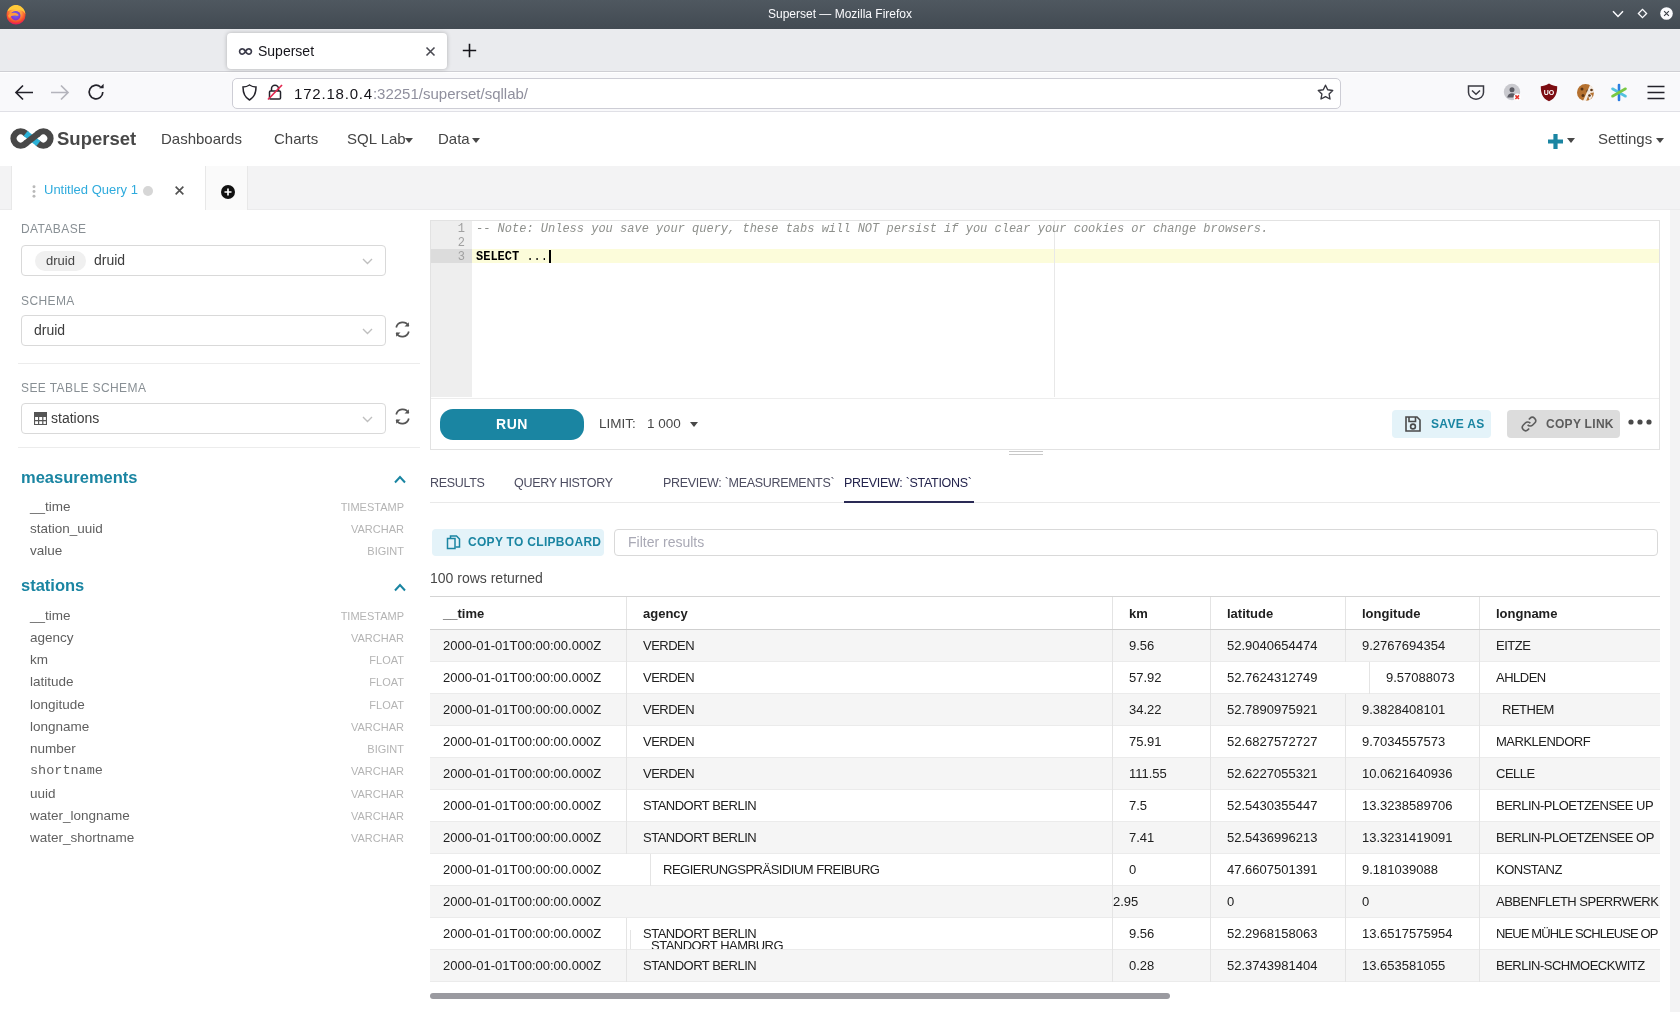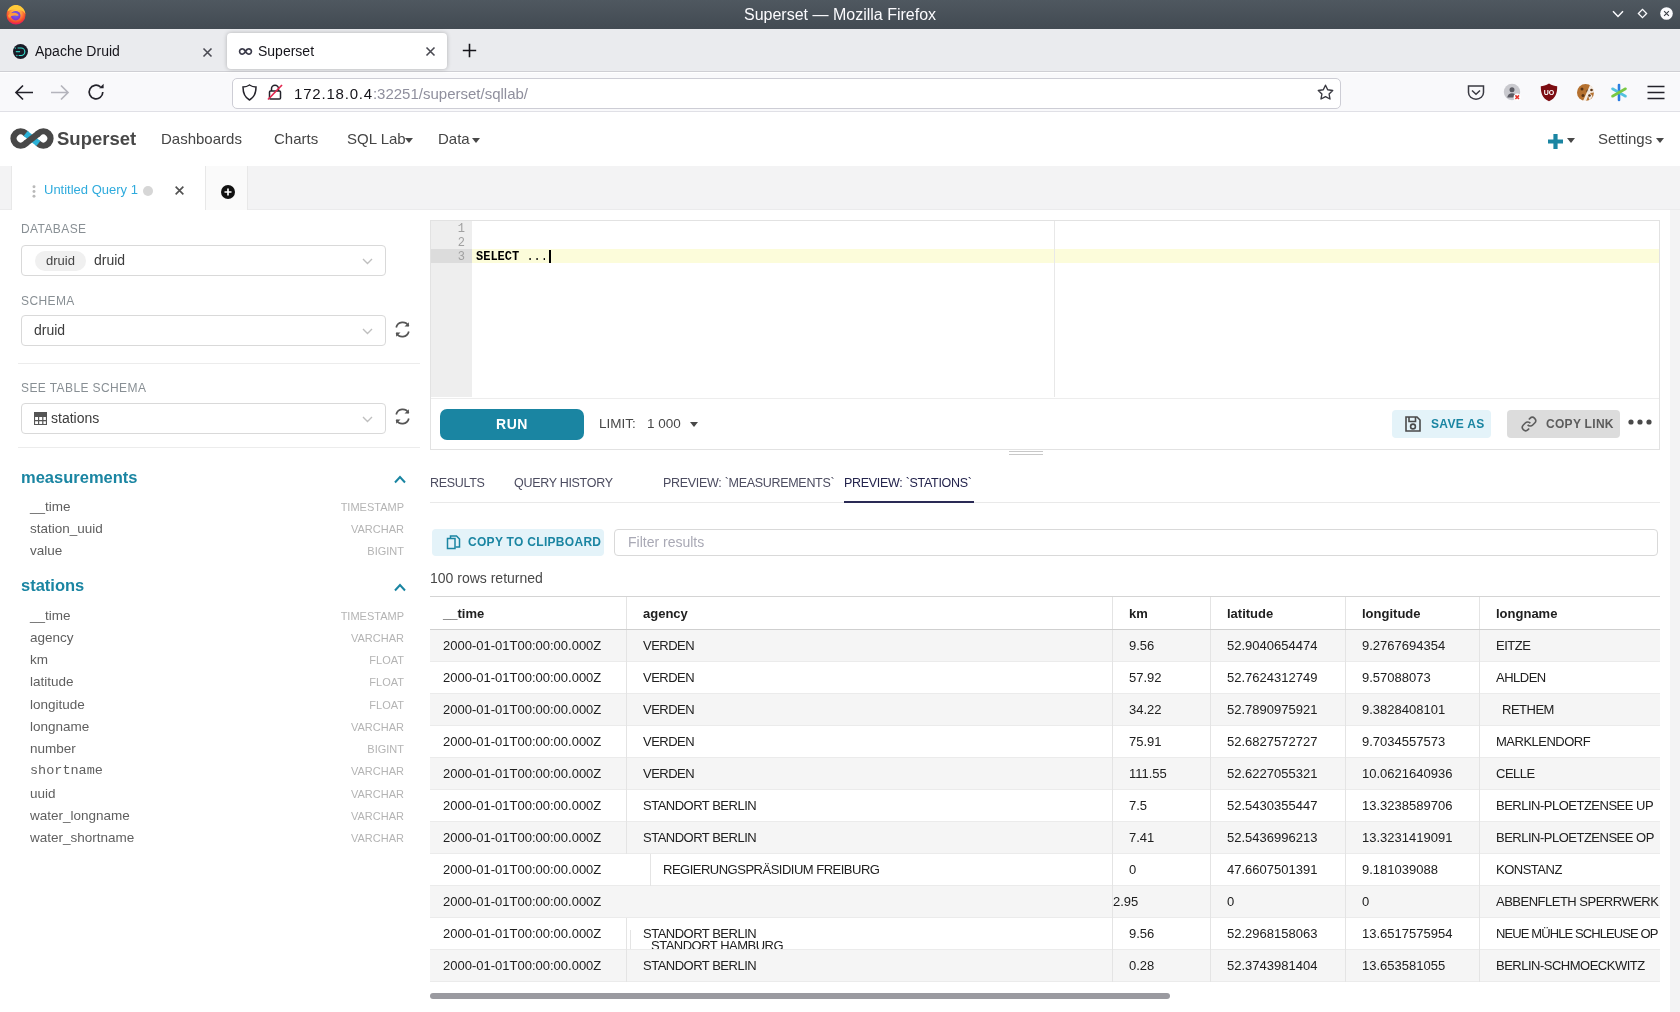--- a/index.html
+++ b/index.html
@@ -1,21 +1,21 @@
 <!DOCTYPE html>
 <html><head>
 <meta charset="utf-8">
 <style>
 * { margin:0; padding:0; box-sizing:border-box; }
 html,body { width:1680px; height:1012px; overflow:hidden; font-family:"Liberation Sans", sans-serif; background:#fff; }
 
 #titlebar { position:absolute; left:0; top:0; width:1680px; height:29px;
   background:linear-gradient(#4f5860,#424a52); }
 #titlebar .title { position:absolute; left:0; right:0; top:0; height:29px; line-height:29px;
-  text-align:center; color:#fbfbfe; font-size:16px; }
+  text-align:center; color:#fbfbfe; font-size:12px; }
 #tabbar { position:absolute; left:0; top:29px; width:1680px; height:43px; background:#eaebee;
   border-bottom:1px solid #cfcfd4; }
 .btab { position:absolute; top:4px; height:36px; border-radius:4px; display:flex; align-items:center; }
 #tab1 { left:12px; width:210px; }
 #tab1 .tx { margin-left:7px; font-size:14px; color:#15141a; }
 #tab2 { left:227px; width:220px; background:#fff; box-shadow:0 0 4px rgba(0,0,0,.25); }
 #tab2 .tx { margin-left:8px; font-size:14px; color:#15141a; }
 .tabx { position:absolute; font-size:15px; color:#45454c; }
 #navbar { position:absolute; left:0; top:73px; width:1680px; height:39px; background:#f9f9fb;
   border-bottom:1px solid #e0e0e6; }
@@ -48,21 +48,21 @@
 .coltype { position:absolute; left:0px; width:404px; text-align:right; font-size:11px; color:#b4b4b4; }
 
 #npane { position:absolute; left:430px; top:220px; width:1230px; height:230px; border:1px solid #e2e2e2; background:#fff; }
 #gutter { position:absolute; left:0px; top:0px; width:41px; height:176px; background:#eeeeee; }
 .gnum { position:absolute; left:0px; width:34px; text-align:right; font-family:"Liberation Mono",monospace; font-size:12px; color:#a0a0a0; height:14px; line-height:14px; z-index:3; }
 .eline { position:absolute; left:45px; font-family:"Liberation Mono",monospace; font-size:12px; height:14px; line-height:14px; white-space:pre; }
 #activeline { position:absolute; left:41px; top:28px; right:0; height:14px; background:#fcfcda; }
 #gactive { position:absolute; left:0; top:28px; width:41px; height:14px; background:#dcdcdc; }
 #printmargin { position:absolute; left:623px; top:0; width:1px; height:176px; background:#e8e8e8; }
 #etoolbar { position:absolute; left:0; top:177px; width:1228px; height:51px; border-top:1px solid #ededed; background:#fff; }
-#runbtn { position:absolute; left:9px; top:10px; width:144px; height:31px; background:#1a85a2; border-radius:7px;
+#runbtn { position:absolute; left:9px; top:10px; width:144px; height:31px; background:#1a85a2; border-radius:13px;
   color:#fff; font-size:14px; font-weight:bold; text-align:center; line-height:31px; letter-spacing:.5px; }
 #saveas { position:absolute; left:961px; top:11px; width:99px; height:28px; background:#e4f3f9; border-radius:4px; }
 #saveas span { position:absolute; left:39px; line-height:28px; font-size:12px; font-weight:bold; color:#1a85a2; letter-spacing:.3px; white-space:nowrap; }
 #copylink { position:absolute; left:1076px; top:11px; width:113px; height:28px; background:#dcdcdc; border-radius:4px; }
 #copylink span { position:absolute; left:39px; line-height:28px; font-size:12px; font-weight:bold; color:#5c5c5c; letter-spacing:.3px; white-space:nowrap; }
 #draghandle { position:absolute; left:1009px; top:451px; width:34px; height:5px; }
 #draghandle div { height:1px; background:#c8c8c8; margin-bottom:2px; }
 
 .rtab { position:absolute; top:470px; height:26px; line-height:26px; font-size:12.5px; color:#4c4c60; letter-spacing:-.3px; }
 #rtabactive { color:#23234c; }
@@ -115,33 +115,20 @@
   <svg style="position:absolute; left:1637px; top:8px;" width="11" height="11" viewBox="0 0 11 11">
       <rect x="2.6" y="2.6" width="5.8" height="5.8" transform="rotate(45 5.5 5.5)" fill="none" stroke="#fbfbfe" stroke-width="1.3"></rect>
     </svg>
   <svg style="position:absolute; left:1660px; top:7px;" width="13" height="13" viewBox="0 0 13 13">
       <circle cx="6.5" cy="6.5" r="6.3" fill="#fbfbfe"></circle>
       <path d="M4.1 4.1l4.8 4.8 M8.9 4.1l-4.8 4.8" stroke="#3c4048" stroke-width="1.1"></path>
     </svg>
 </div>
 
 <div id="tabbar">
-  <div id="tab1" class="btab">
-    <svg style="margin-left:1px;" width="15" height="15" viewBox="0 0 17 17">
-      <circle cx="8.5" cy="8.5" r="8.5" fill="#1a1a26"></circle>
-      <path d="M5.2 4.6 h4 a4.2 4.2 0 0 1 0 8.4 h-2.8" fill="none" stroke="#35e0ce" stroke-width="1.25"></path>
-      <path d="M3.2 8.7 h4.8" fill="none" stroke="#35e0ce" stroke-width="1.25"></path>
-      <circle cx="4.4" cy="13" r="0.75" fill="#35e0ce"></circle>
-        <circle cx="2.7" cy="4.6" r="0.75" fill="#35e0ce"></circle>
-    </svg>
-    <span class="tx">Apache Druid</span>
-    <svg class="tabx" style="left:190px; top:14px; position:absolute;" width="11" height="11" viewBox="0 0 11 11">
-        <path d="M1.5 1.5l8 8 M9.5 1.5l-8 8" stroke="#4a4a52" stroke-width="1.6"></path>
-      </svg>
-  </div>
   <div id="tab2" class="btab">
     <svg style="margin-left:11px; margin-right:-3px;" width="15" height="15" viewBox="0 0 30 30">
       <path d="M8.5 8.2 c-4 0-7 3-7 6.8 s3 6.8 7 6.8 c2.7 0 4.8-1.6 6.5-3.6 c1.7 2 3.8 3.6 6.5 3.6 c4 0 7-3 7-6.8 s-3-6.8-7-6.8 c-2.7 0-4.8 1.6-6.5 3.6 c-1.7-2-3.8-3.6-6.5-3.6z M8.5 11.4 c1.5 0 2.9 1.3 4.4 3.6 c-1.5 2.3-2.9 3.6-4.4 3.6 c-2.1 0-3.7-1.6-3.7-3.6 s1.6-3.6 3.7-3.6z M21.5 11.4 c2.1 0 3.7 1.6 3.7 3.6 s-1.6 3.6-3.7 3.6 c-1.5 0-2.9-1.3-4.4-3.6 c1.5-2.3 2.9-3.6 4.4-3.6z" fill="#3b3b4a"></path>
     </svg>
     <span class="tx">Superset</span>
     <svg class="tabx" style="left:198px; top:13px; position:absolute;" width="11" height="11" viewBox="0 0 11 11">
         <path d="M1.5 1.5l8 8 M9.5 1.5l-8 8" stroke="#4a4a52" stroke-width="1.6"></path>
       </svg>
   </div>
   <svg style="position:absolute; left:462px; top:14px;" width="15" height="15" viewBox="0 0 15 15">
@@ -343,20 +330,21 @@
 </div>
 
 <div id="npane">
   <div id="activeline"></div>
   <div id="gutter"></div>
   <div id="gactive"></div>
   <div class="gnum" style="top:1px;">1</div>
   <div class="gnum" style="top:15px;">2</div>
   <div class="gnum" style="top:29px;">3</div>
   <div id="printmargin"></div>
+  <div class="eline" style="top:1px; color:#8e908c; font-style:italic;">-- Note: Unless you save your query, these tabs will NOT persist if you clear your cookies or change browsers.</div>
   <div class="eline" style="top:29px; color:#000;"><b>SELECT</b> ...</div>
   <div style="position:absolute; left:118px; top:29px; width:2px; height:13px; background:#000;"></div>
   <div id="etoolbar">
     <div id="runbtn">RUN</div>
     <div style="position:absolute; left:168px; top:0; line-height:50px; font-size:13.5px; color:#484848;">LIMIT:&nbsp;&nbsp;&nbsp;1 000</div>
     <svg style="position:absolute; left:259px; top:23px;" width="8" height="5" viewBox="0 0 8 5">
         <path d="M0 0h8L4 5z" fill="#484848"></path>
       </svg>
     <div id="saveas">
       <svg style="position:absolute; left:13px; top:6px;" width="16" height="16" viewBox="0 0 16 16">
@@ -420,21 +408,21 @@
   <div class="tcell cb" style="left:682px; width:98px; padding-left:16px;">9.56</div>
   <div class="tcell cb" style="left:780px; width:135px; padding-left:16px;">52.9040654474</div>
   <div class="tcell cb" style="left:915px; width:134px; padding-left:16px;">9.2767694354</div>
   <div class="tcell cb" style="left:1049px; width:181px; padding-left:16px;">EITZE</div>
 </div>
 <div class="trow" style="top:66px;">
   <div class="tcell" style="left:0px; width:196px; padding-left:13px;">2000-01-01T00:00:00.000Z</div>
   <div class="tcell cb" style="left:196px; width:486px; padding-left:16px;">VERDEN</div>
   <div class="tcell cb" style="left:682px; width:98px; padding-left:16px;">57.92</div>
   <div class="tcell cb" style="left:780px; width:135px; padding-left:16px;">52.7624312749</div>
-  <div class="tcell cb" style="left:915px; width:134px; padding-left:16px;">9.57088073</div>
+  <div class="tcell cb" style="left:939px; width:134px; padding-left:16px;">9.57088073</div>
   <div class="tcell cb" style="left:1049px; width:181px; padding-left:16px;">AHLDEN</div>
 </div>
 <div class="trow odd" style="top:98px;">
   <div class="tcell" style="left:0px; width:196px; padding-left:13px;">2000-01-01T00:00:00.000Z</div>
   <div class="tcell cb" style="left:196px; width:486px; padding-left:16px;">VERDEN</div>
   <div class="tcell cb" style="left:682px; width:98px; padding-left:16px;">34.22</div>
   <div class="tcell cb" style="left:780px; width:135px; padding-left:16px;">52.7890975921</div>
   <div class="tcell cb" style="left:915px; width:134px; padding-left:16px;">9.3828408101</div>
   <div class="tcell cb" style="left:1049px; width:181px; padding-left:22px;">RETHEM</div>
 </div>

